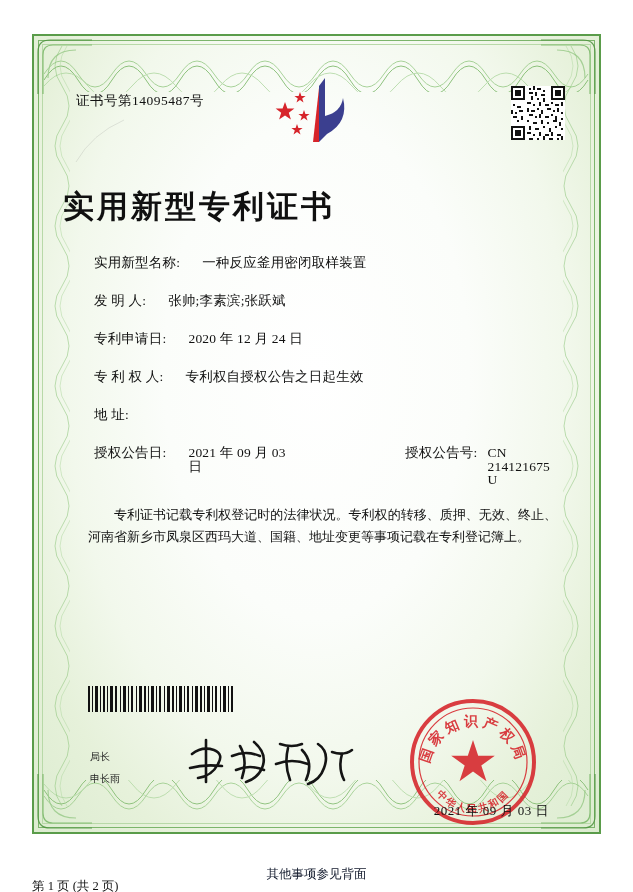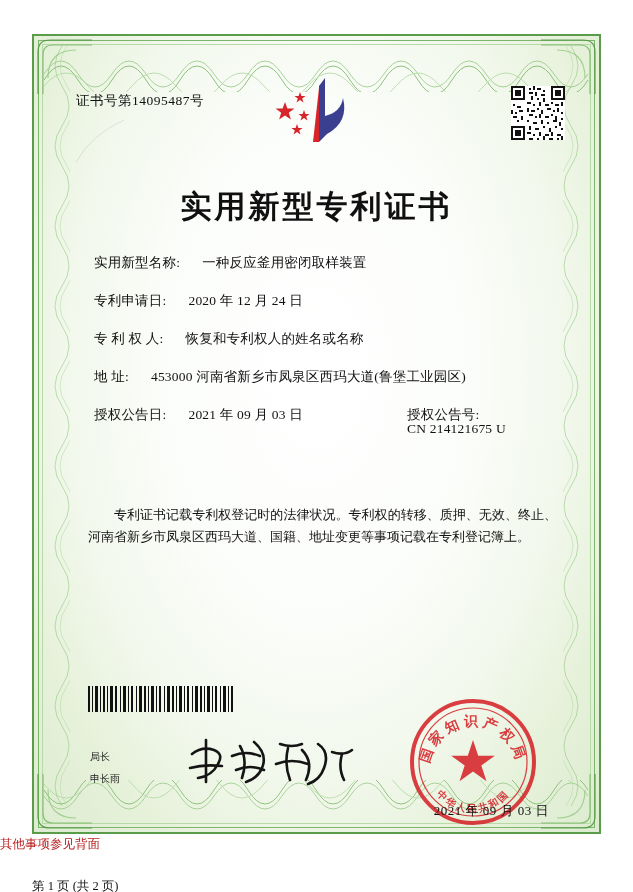--- a/index.html
+++ b/index.html
@@ -81,24 +81,24 @@
 
   
   .logo{
     position:absolute;left:50%;top:42px;transform:translateX(-50%);
     width:96px;height:74px;
   }
 
   
   .title{
     position:absolute;left:0;right:0;top:152px;
-    text-align:center;
     font-family:"DejaVu Serif", serif;
     font-size:31px;font-weight:bold;letter-spacing:3px;
     color:#101010;
+    padding-left:31px;
   }
 
   
   .fields{
     position:absolute;left:62px;right:40px;top:222px;
     font-size:13.5px;line-height:1;
     color:#111;
   }
   .frow{
     display:flex;align-items:baseline;
@@ -108,21 +108,21 @@
   .flabel{
     white-space:nowrap;
     letter-spacing:.2px;
   }
   .fvalue{
     margin-left:10px;
     letter-spacing:.2px;
   }
   .frow.split{justify-content:flex-start;}
   .frow .right-group{
-    margin-left:82px;display:flex;align-items:baseline;flex-direction:column;
+    margin-left:106px;display:flex;align-items:baseline;
   }
 
   
   .paras{
     position:absolute;left:56px;right:44px;top:470px;
     font-size:13px;line-height:22px;
     text-align:justify;
     color:#111;
   }
   .paras p{margin:0 0 2px 0;text-indent:26px;}
@@ -153,22 +153,22 @@
     font-size:13px;color:#111;
     letter-spacing:.5px;
   }
 
   
   .page-no{
     position:absolute;left:0;right:0;top:800px;
     text-align:left;font-size:12.5px;color:#111;margin-top:44px;
   }
   .outside-note{
-    position:absolute;left:0;right:0;top:836px;
-    font-size:12.5px;color:#b91c1c;
+    position:absolute;left:0;right:0;top:866px;
+    text-align:center;font-size:12.5px;color:#0f172a;
   }
   
   .smudge{
     position:absolute;
     pointer-events:none;
     opacity:.18;
   }
 </style>
 </head>
 <body>
@@ -367,35 +367,38 @@
 
     <div class="title">实用新型专利证书</div>
 
     <div class="fields">
 
       <div class="frow">
         <span class="flabel">实用新型名称:</span>
         <span class="fvalue">一种反应釜用密闭取样装置</span>
       </div>
 
+      <div class="frow">
+        <span class="flabel">发 明 人:</span>
+        <span class="fvalue">张帅;李素滨;张跃斌</span>
+      </div>
 
 
       <div class="frow">
         <span class="flabel">专利申请日:</span>
         <span class="fvalue">2020 年 12 月 24 日</span>
       </div>
 
       <div class="frow">
         <span class="flabel">专 利 权 人:</span>
-        <span class="fvalue">恢复和专利权人的姓名或名称</span>
+        <span class="fvalue">专利权自授权公告之日起生效</span>
       </div>
 
       <div class="frow">
         <span class="flabel">地 址:</span>
-        <span class="fvalue">453000 河南省新乡市凤泉区西玛大道(鲁堡工业园区)</span>
       </div>
 
       <div class="frow split">
         <span class="flabel">授权公告日:</span>
         <span class="fvalue">2021 年 09 月 03 日</span>
         <span class="right-group">
           <span class="flabel">授权公告号:</span>
           <span class="fvalue">CN 214121675 U</span>
         </span>
       </div>

